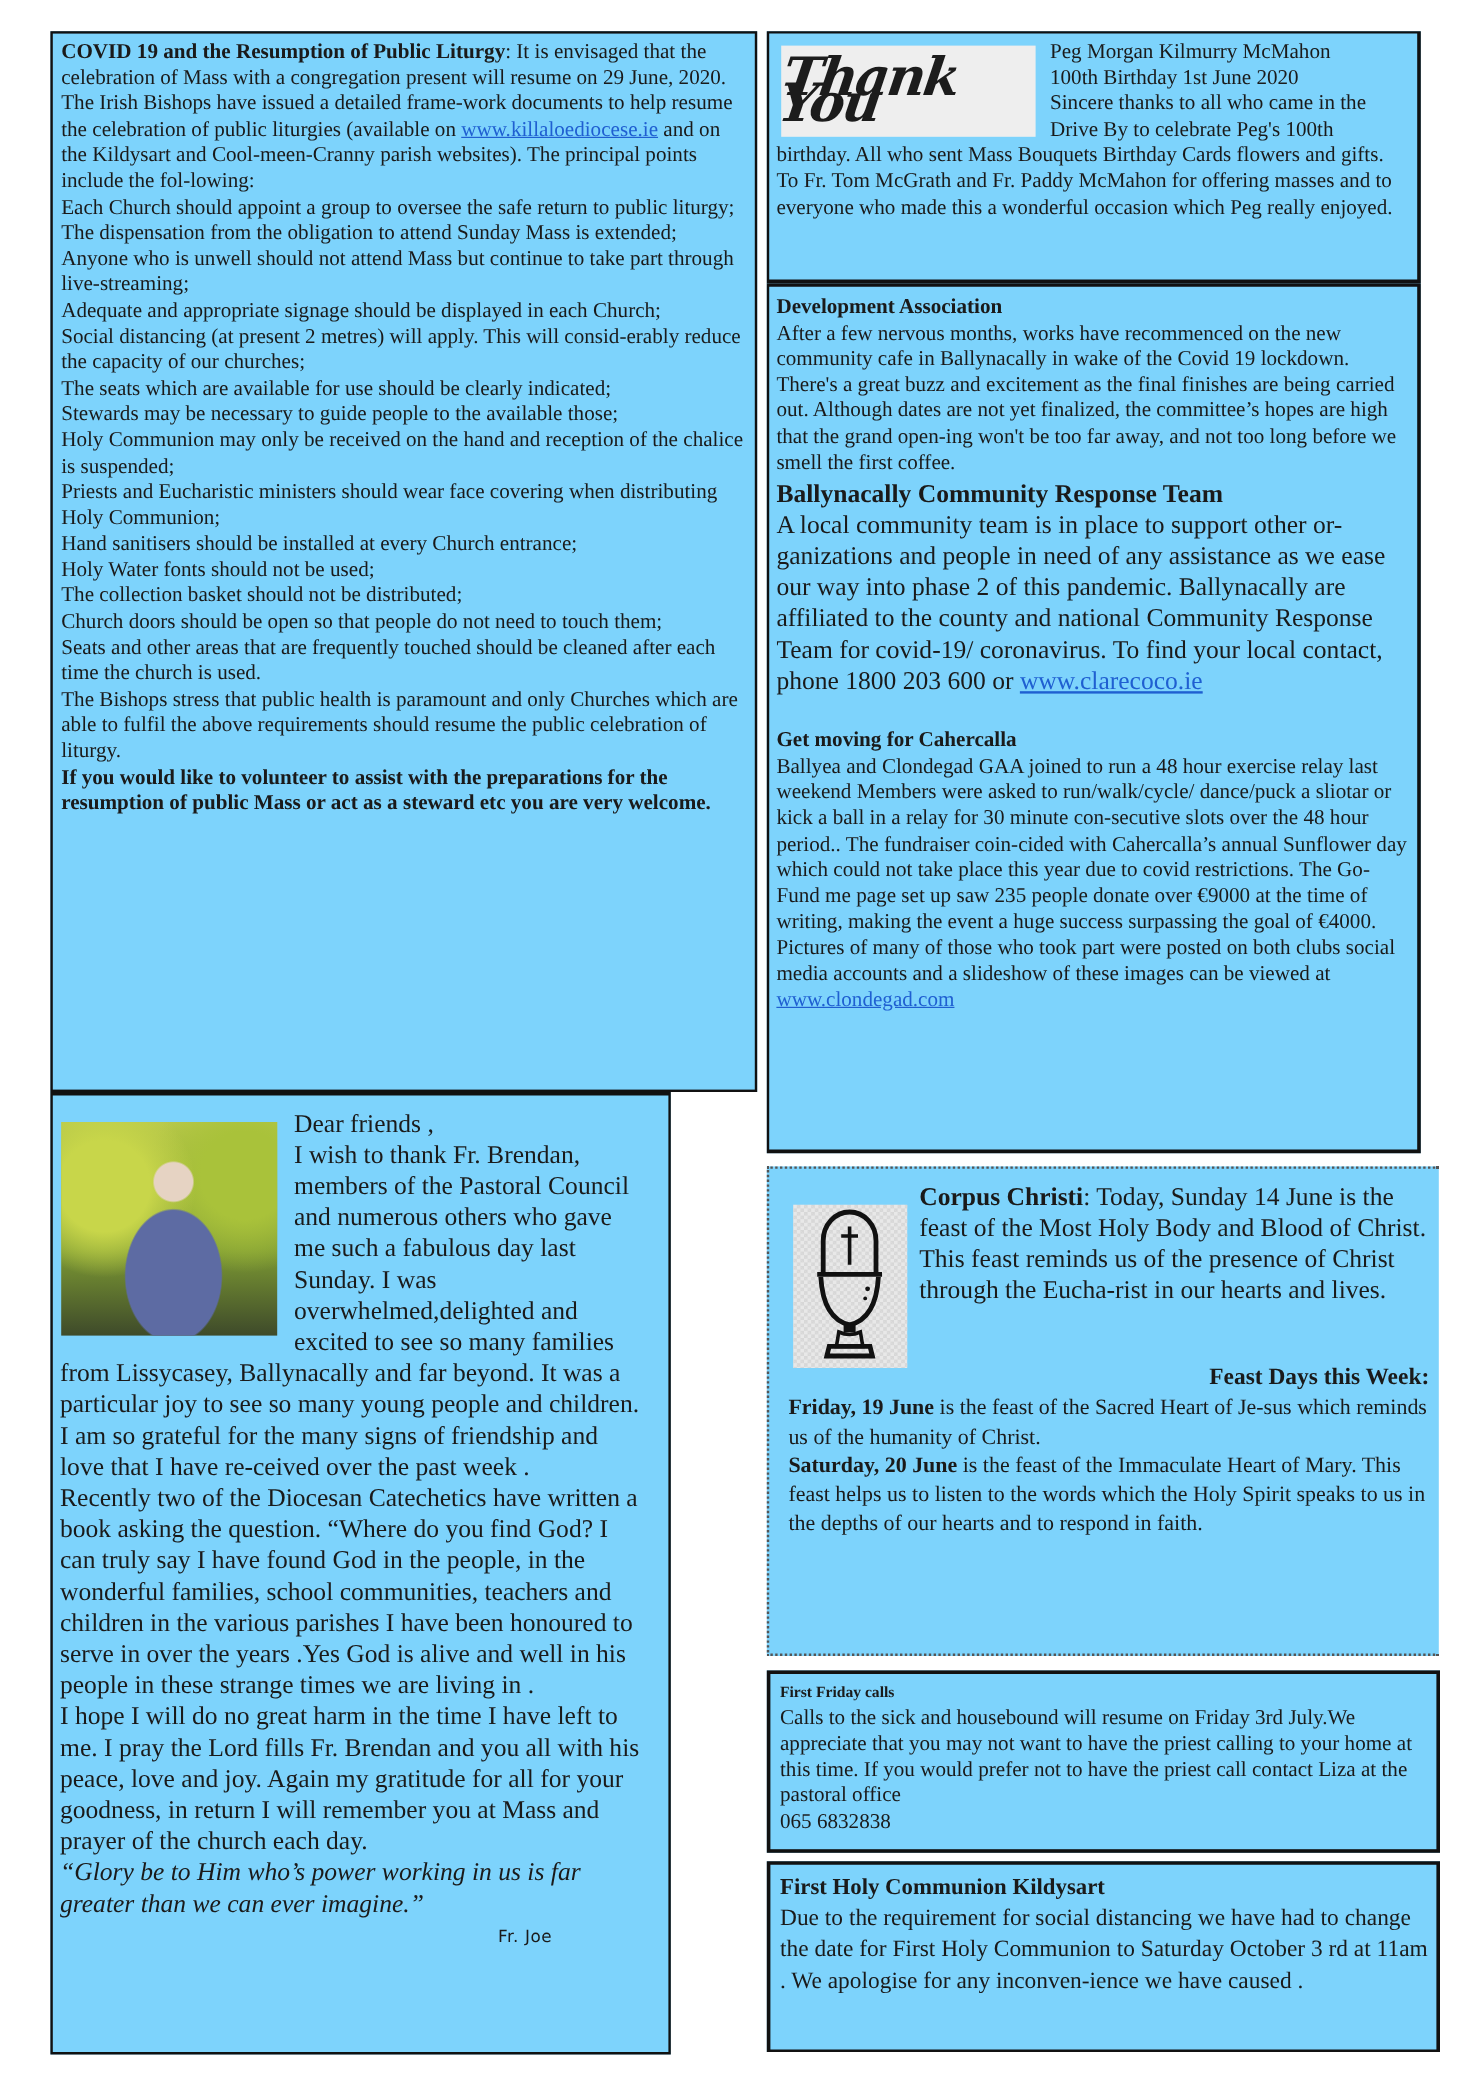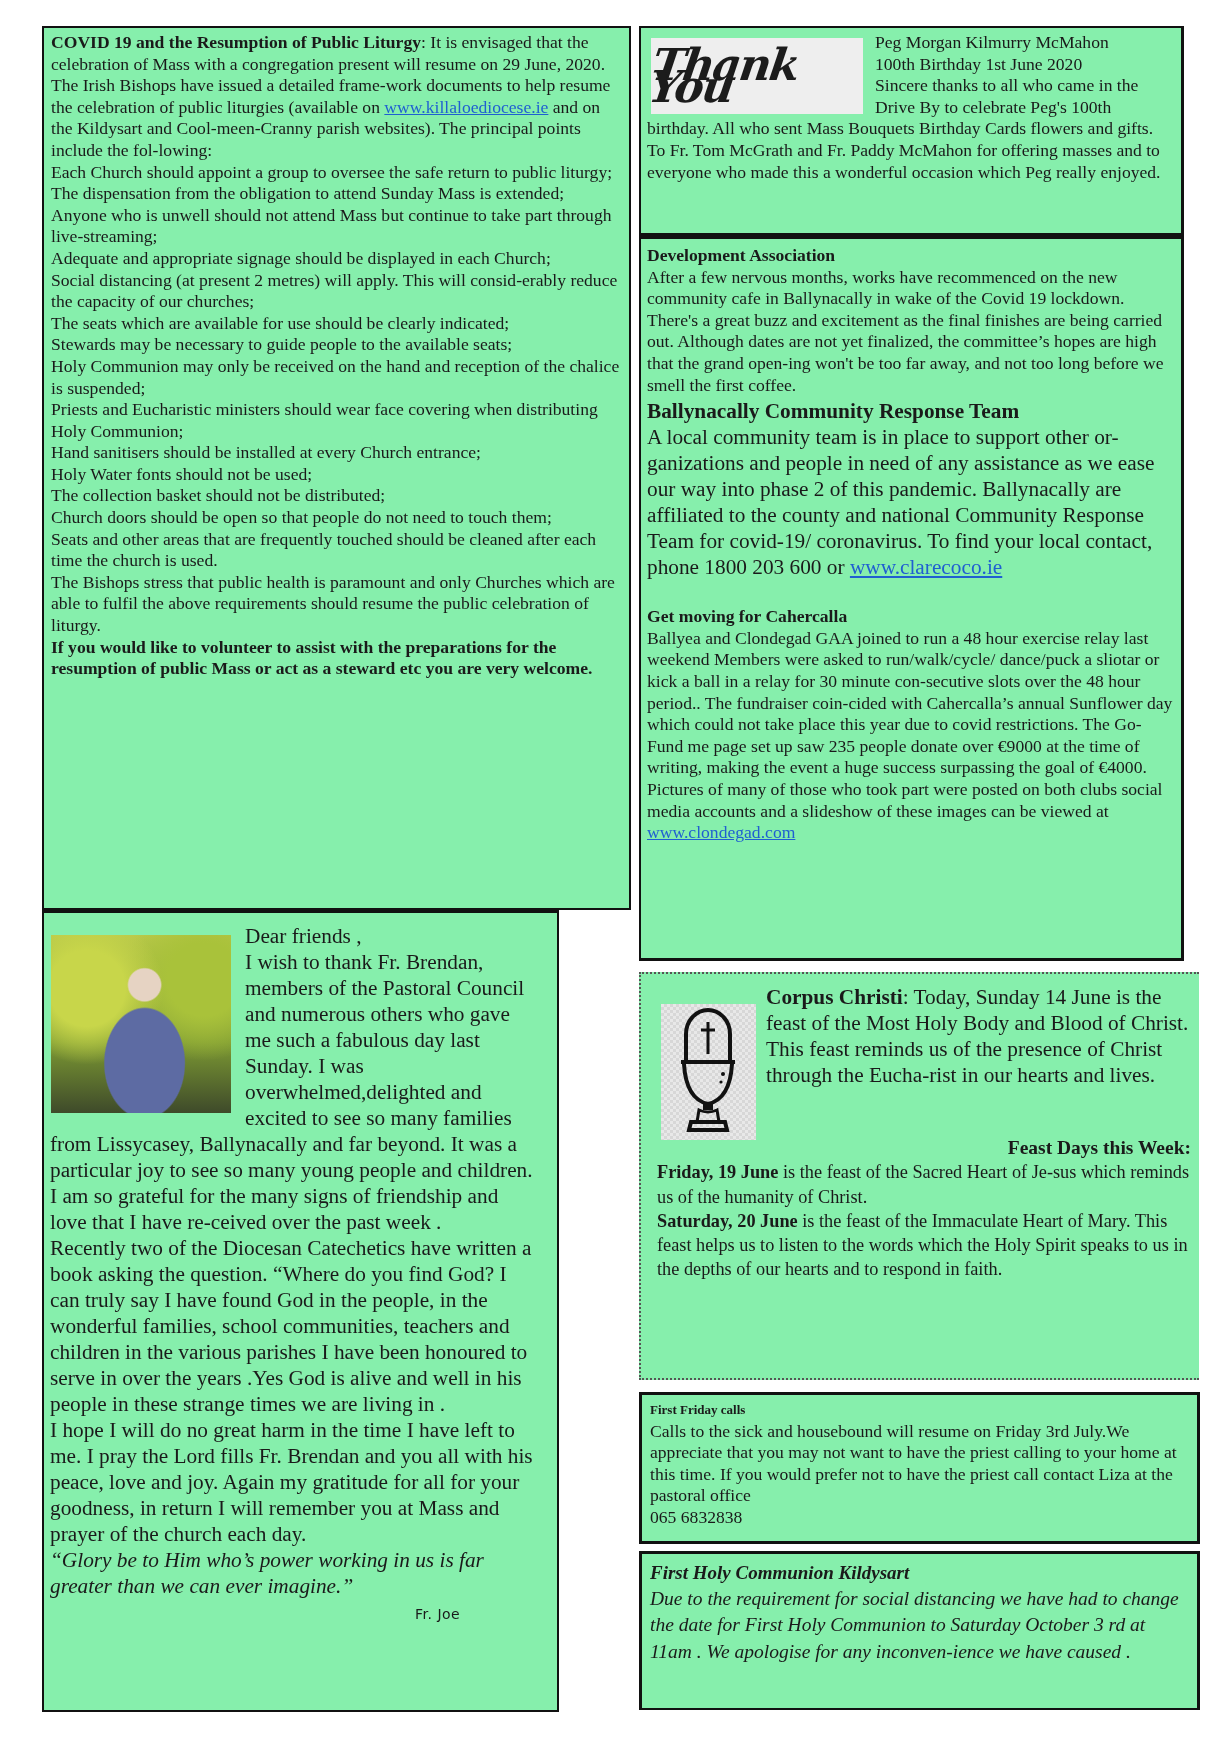--- a/index.html
+++ b/index.html
@@ -1,24 +1,24 @@
 <!DOCTYPE html>
 <html><head>
 <meta charset="utf-8">
 <style>
   html, body { margin:0; padding:0; background:#ffffff; }
   body { width:1229px; height:1742px; position:relative; overflow:hidden;
          font-family:"Liberation Serif","DejaVu Serif",serif; color:#1a1a1a; }
-  .box { position:absolute; box-sizing:border-box; border:2px solid #111; background:#86efac; }
+  .box { position:absolute; box-sizing:border-box; border:2px solid #111; background:#7dd3fc; }
   .p { margin:0; }
   .b { font-weight:bold; }
   a.link { color:#1f5fd1; text-decoration:underline; }
   .s17 { font-size:17.6px; line-height:21.6px; }
   .s21 { font-size:21.3px; line-height:26px; }
-  .s19 { font-size:19.5px; line-height:26.2px;font-style:italic; }
+  .s19 { font-size:19.5px; line-height:26.2px; }
   .s18 { font-size:18.3px; line-height:24.3px; }
 
   
   #covid { left:42px; top:26px; width:589px; height:884px; padding:4px 6px 0 7px; }
   
   #thanks { left:639px; top:26px; width:545px; height:210px; padding:4px 6px 0 6px; border-width:2px 3px 3px 2px; }
   #thanks .img { float:left; width:212px; height:76px; margin:6px 12px 2px 4px; background:#eeeeee; display:flex; align-items:center; justify-content:center; }
   #thanks .img span { font-family:"DejaVu Serif",serif; font-style:italic; font-weight:bold; font-size:44px; letter-spacing:-2px; color:#1c1c1c; transform:skewX(-8deg); }
   
   #dev { left:639px; top:236px; width:545px; height:725px; padding:6px 6px 0 6px; border-width:3px 3px 3px 2px; }
@@ -53,21 +53,21 @@
   <p class="p">
     <span class="b">COVID 19 and the Resumption of Public Liturgy</span><span>: It is envisaged that the celebration of Mass with a congregation present will resume on 29 June, 2020. The Irish Bishops have issued a detailed frame-work documents to help resume the celebration of public liturgies (available on </span><a class="link">www.killaloediocese.ie</a><span> and on the Kildysart and Cool-meen-Cranny parish websites). The principal points include the fol-lowing:</span>
   </p>
   <div>
     <p class="p">Each Church should appoint a group to oversee the safe return to public liturgy;</p>
     <p class="p">The dispensation from the obligation to attend Sunday Mass is extended;</p>
     <p class="p">Anyone who is unwell should not attend Mass but continue to take part through live-streaming;</p>
     <p class="p">Adequate and appropriate signage should be displayed in each Church;</p>
     <p class="p"> Social distancing (at present 2 metres) will apply. This will consid-erably reduce the capacity of our churches;</p>
     <p class="p">The seats which are available for use should be clearly indicated;</p>
-    <p class="p">Stewards may be necessary to guide people to the available seats;</p>
+    <p class="p">Stewards may be necessary to guide people to the available those;</p>
     <p class="p">Holy Communion may only be received on the hand and reception of the chalice is suspended;</p>
     <p class="p">Priests and Eucharistic ministers should wear face covering when distributing Holy Communion;</p>
     <p class="p">Hand sanitisers should be installed  at every Church entrance;</p>
     <p class="p">Holy Water fonts should not be used;</p>
     <p class="p">The collection basket should not be distributed;</p>
     <p class="p">Church doors should be open so that people do not need to touch them;</p>
     <p class="p">Seats and other areas that are frequently touched should be cleaned after each time the church is used.</p>
     <p class="p">The Bishops stress that public health is paramount and only Churches which are able to fulfil the above requirements should resume the public celebration of liturgy.</p>
   </div>
   <p class="p b">If you would like to volunteer to assist with the preparations for the resumption of public Mass or act as a steward etc you are very welcome.</p>

